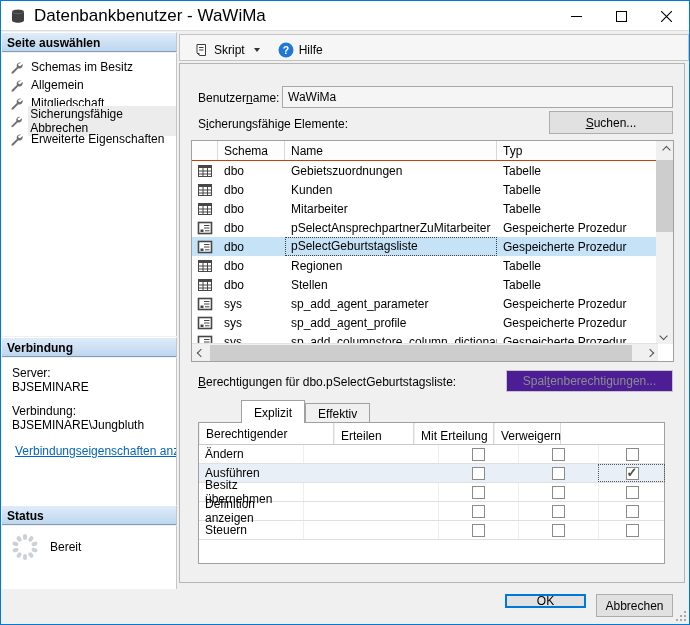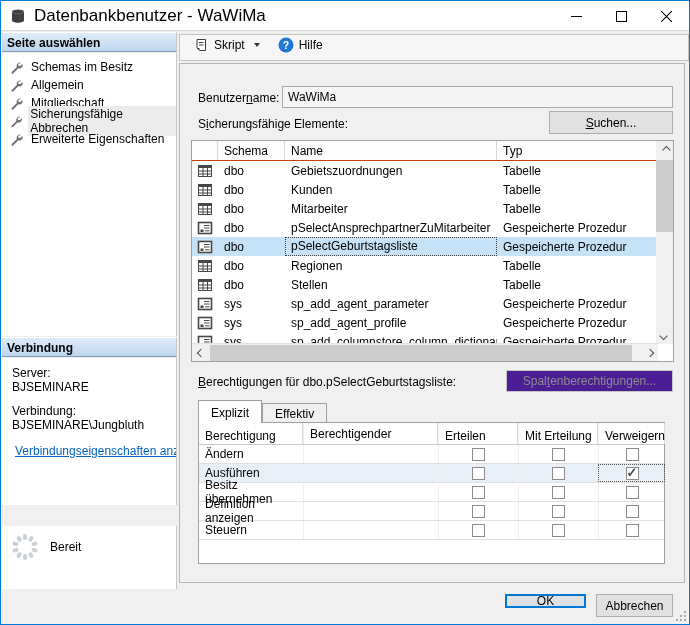--- a/index.html
+++ b/index.html
@@ -20,21 +20,21 @@
   .page-item { display:flex; align-items:center; height:18px; padding-left:8px; gap:6px; cursor:default; }
   .page-item .lbl { padding:1px 2px; }
   .page-item.selected .lbl { background:#ececec; }
   .conn-label { padding-left:10px; }
   .conn-value { padding-left:10px; }
   .conn-link-row { display:flex; align-items:center; gap:5px; padding-left:8px; margin-top:12px; white-space:nowrap; overflow:hidden; }
   .link { color:#0563c1; text-decoration:underline; white-space:nowrap; }
   .status-row { display:flex; align-items:center; }
 
   
-  .toolbar { position:absolute; left:178px; top:33px; width:510px; height:27px; background:#f6f6f6; border:1px solid #c3c3c3; display:flex; align-items:flex-start; padding-left:9px; }
+  .toolbar { position:absolute; left:178px; top:33px; width:510px; height:27px; background:#f6f6f6; border:1px solid #c3c3c3; display:flex; align-items:flex-end; padding-left:9px; }
   .tb-btn { display:flex; align-items:center; gap:5px; padding:2px 4px; }
   .caret { width:0; height:0; border-left:3.5px solid transparent; border-right:3.5px solid transparent; border-top:4px solid #333; margin-left:4px; }
   .tb-sep { width:10px; }
 
   
   .panel { position:absolute; left:178px; top:62px; width:506px; height:520px; background:#f0f0f0; border:1px solid #b5b5b5; }
   .lbl-user { position:absolute; left:18px; top:27px; }
   .user-field { position:absolute; left:102px; top:22px; width:391px; height:22px; background:#f5f5f5; border:1px solid #a5a9ae; font-size:12px; padding-left:5px; color:#000; }
   .lbl-securables { position:absolute; left:18px; top:53px; }
   .btn { background:#e1e1e1; border:1px solid #adadad; font-size:12px; text-align:center; display:flex; align-items:center; justify-content:center; cursor:default; }
@@ -65,21 +65,21 @@
   .chev { width:6px; height:6px; border-left:1.5px solid #505050; border-bottom:1.5px solid #505050; }
   .chev.up { transform:rotate(135deg) translate(-1px,-1px); }
   .chev.down { transform:rotate(-45deg) translate(-1px,-1px); }
   .chev.left { transform:rotate(45deg); }
   .chev.right { transform:rotate(225deg); }
 
   
   .lbl-permissions { position:absolute; left:18px; top:311px; }
   .tabs { position:absolute; left:18px; top:336px; height:23px; display:flex; align-items:flex-end; }
   .tab { padding:3px 12px 2px 12px; border:1px solid #a0a0a0; background:#f0f0f0; height:20px; }
-  .tab.active { background:#fff; height:23px; border-bottom:none; padding-top:5px; z-index:3; position:relative; }
+  .tab.active { background:#fff; height:23px; border-bottom:none; padding-top:5px; z-index:3; position:relative;margin-left:43px; }
   .perm-grid { position:absolute; left:18px; top:358px; width:467px; height:142px; background:#fff; border:1px solid #a0a0a0; }
   .pg-header { display:flex; height:22px; border-bottom:1px solid #c9c9c9; }
   .pg-header > div { border-right:1px solid #d9d9d9; padding:4px 0 0 6px; }
   .pg-row { display:flex; height:19px; border-bottom:1px solid #e0e0e0; align-items:stretch; }
   .pg-row.highlight { background:#e9eff6; }
   .p-perm { width:104px; padding-left:6px; flex:none; display:flex; align-items:center; }
   .p-grantor { width:135px; flex:none; border-left:1px solid #eee; }
   .p-chk { width:80px; flex:none; display:flex; align-items:center; justify-content:center; border-left:1px solid #eee; }
   .p-deny { width:67px; flex:none; display:flex; align-items:center; justify-content:center; border-left:1px solid #eee; }
   .p-deny.focus { outline:1px dotted #555; outline-offset:-1px; }
@@ -170,20 +170,21 @@
       <div class="conn-link-row">
         <svg width="14" height="14" viewBox="0 0 14 14">
           <circle cx="4.2" cy="1.9" r="1.1" fill="#4a4a4a"></circle>
             <circle cx="9.8" cy="1.9" r="1.1" fill="#4a4a4a"></circle>
           <path d="M3.4 3.4 v2 h7.2 v-2 h1.5 v3.5 h-4.3 v4.8 h-1.6 V6.9 H1.9 V3.4 z" fill="#4a4a4a"></path>
         </svg>
         <span class="link">Verbindungseigenschaften anz</span>
       </div>
     </div>
 
+    <div class="sb-header" style="top:473px;">Status</div>
     <div class="sb-body" style="top:494px; height:63px;">
       <div class="status-row" style="padding:6px 0 0 8px; gap:10px;">
         <svg width="30" height="30" viewBox="0 0 30 30">
           <g fill="#ccd1d6">
             <rect x="13" y="2" width="4" height="6" rx="2"></rect>
             <rect x="13" y="2" width="4" height="6" rx="2" transform="rotate(36 15 15)"></rect>
             <rect x="13" y="2" width="4" height="6" rx="2" transform="rotate(72 15 15)"></rect>
             <rect x="13" y="2" width="4" height="6" rx="2" transform="rotate(108 15 15)"></rect>
             <rect x="13" y="2" width="4" height="6" rx="2" transform="rotate(144 15 15)"></rect>
             <rect x="13" y="2" width="4" height="6" rx="2" transform="rotate(180 15 15)"></rect>
@@ -411,21 +412,20 @@
         <span><span>Spal</span><span class="mn">t</span><span>enberechtigungen...</span></span>
       </div>
 
     <div class="tabs">
       <div class="tab active">Explizit</div>
       <div class="tab">Effektiv</div>
     </div>
 
     <div class="perm-grid">
       <div class="pg-header">
-        <div class="p-perm">Berechtigung</div>
         <div class="p-grantor" style="padding:4px 0 0 6px;">Berechtigender</div>
         <div class="p-chk" style="justify-content:flex-start; padding-left:6px;">Erteilen</div>
         <div class="p-chk" style="justify-content:flex-start; padding-left:6px;">Mit Erteilung</div>
         <div class="p-deny" style="justify-content:flex-start; padding-left:6px;">Verweigern</div>
       </div>
 
       <div class="pg-row">
         <div class="p-perm">Ändern</div>
         <div class="p-grantor"></div>
         <div class="p-chk">

